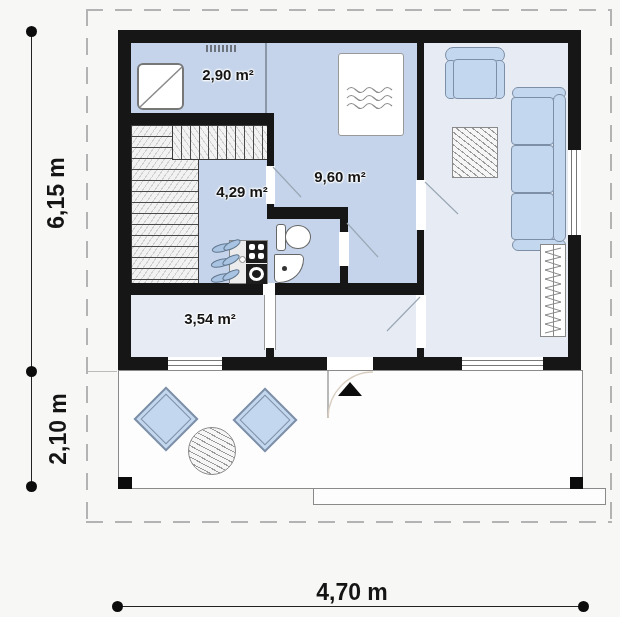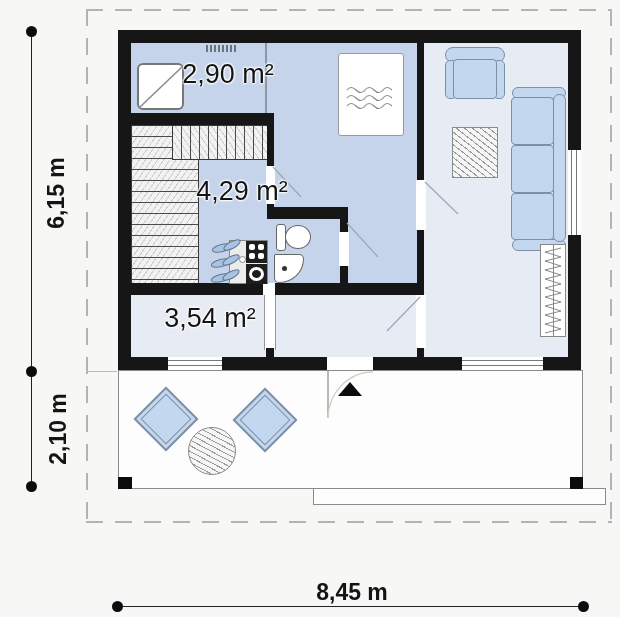--- a/index.html
+++ b/index.html
@@ -28,21 +28,21 @@
   .furn{background:#c3d7ee;border:1.5px solid #7d8fa6;box-sizing:border-box;}
   .white-furn{background:#ffffff;border:1.5px solid #777;box-sizing:border-box;}
   .dark-app{background:#1d1d1d;box-sizing:border-box;}
   .hatch-rug{background-color:#f6f6f6;border:1px solid #8a8a8a;box-sizing:border-box;
     background-image:repeating-linear-gradient(38deg,#9a9a9a 0 1px,transparent 1px 5px);}
   .hatch-table{background-color:#f6f6f6;border:1px solid #8a8a8a;box-sizing:border-box;border-radius:50%;
     background-image:repeating-linear-gradient(28deg,#9a9a9a 0 1px,transparent 1px 5px);}
   .window{background:#fff;box-sizing:border-box;}
   .partition-strip{background:#fff;border-left:1px solid #999;border-right:1px solid #999;box-sizing:border-box;}
   
-  .room-label{font-weight:normal;font-size:27px;color:#141414;white-space:nowrap;
+  .room-label{font-weight:bold;font-size:15px;color:#141414;white-space:nowrap;
     transform:translate(-50%,-50%);
     text-shadow:0 1px 2px #fff,0 -1px 2px #fff,1px 0 2px #fff,-1px 0 2px #fff;}
   .dim-label{font-weight:bold;font-size:23px;color:#141414;white-space:nowrap;}
   .dim-label.v{transform:translate(-50%,-50%) rotate(-90deg);}
   .dim-label.h{transform:translate(-50%,-50%);}
   .dim-line{background:#222;}
   .dim-dot{width:11px;height:11px;border-radius:50%;background:#0c0c0c;}
   .post{background:#0c0c0c;}
   .tri-up{width:0;height:0;border-left:12px solid transparent;border-right:12px solid transparent;
     border-bottom:14px solid #0c0c0c;}
@@ -181,28 +181,29 @@
       <ellipse cx="221" cy="263" rx="10" ry="3.6" transform="rotate(-14 221 263)"></ellipse>
       <ellipse cx="231" cy="260" rx="9" ry="3.4" transform="rotate(-28 231 260)"></ellipse>
       <ellipse cx="221" cy="278" rx="10" ry="3.6" transform="rotate(-14 221 278)"></ellipse>
       <ellipse cx="231" cy="275" rx="9" ry="3.4" transform="rotate(-28 231 275)"></ellipse>
     </g>
     <path d="M561,248 L545,252 L561,257 L545,261 L561,266 L545,270 L561,275 L545,279 L561,284 L545,288 L561,293 L545,297 L561,302 L545,306 L561,311 L545,315 L561,320 L545,324 L561,329 L545,333" stroke="#8a8a8a" stroke-width="1" fill="none"></path>
   </svg>
 
   <div class="abs room-label" style="left:228px;top:74px;">2,90 m²</div>
   <div class="abs room-label" style="left:242px;top:191px;">4,29 m²</div>
+  <div class="abs room-label" style="left:340px;top:176px;">9,60 m²</div>
   <div class="abs room-label" style="left:210px;top:318px;">3,54 m²</div>
 
   <div class="abs dim-line" style="left:31px;top:31px;width:1px;height:455px;"></div>
   <div class="abs" style="left:88px;top:371px;width:29px;height:1px;background:#bbb;"></div>
   <div class="abs dim-dot" style="left:26px;top:26px;"></div>
   <div class="abs dim-dot" style="left:26px;top:366px;"></div>
   <div class="abs dim-dot" style="left:26px;top:481px;"></div>
   <div class="abs dim-label v" style="left:56px;top:193px;">6,15 m</div>
   <div class="abs dim-label v" style="left:58px;top:429px;">2,10 m</div>
 
   <div class="abs dim-line" style="left:117px;top:606px;width:466px;height:1px;"></div>
   <div class="abs dim-dot" style="left:112px;top:601px;"></div>
   <div class="abs dim-dot" style="left:578px;top:601px;"></div>
-  <div class="abs dim-label h" style="left:352px;top:592px;">8,45 m</div>
+  <div class="abs dim-label h" style="left:352px;top:592px;">4,70 m</div>
 
 </div>
 
 </body></html>

